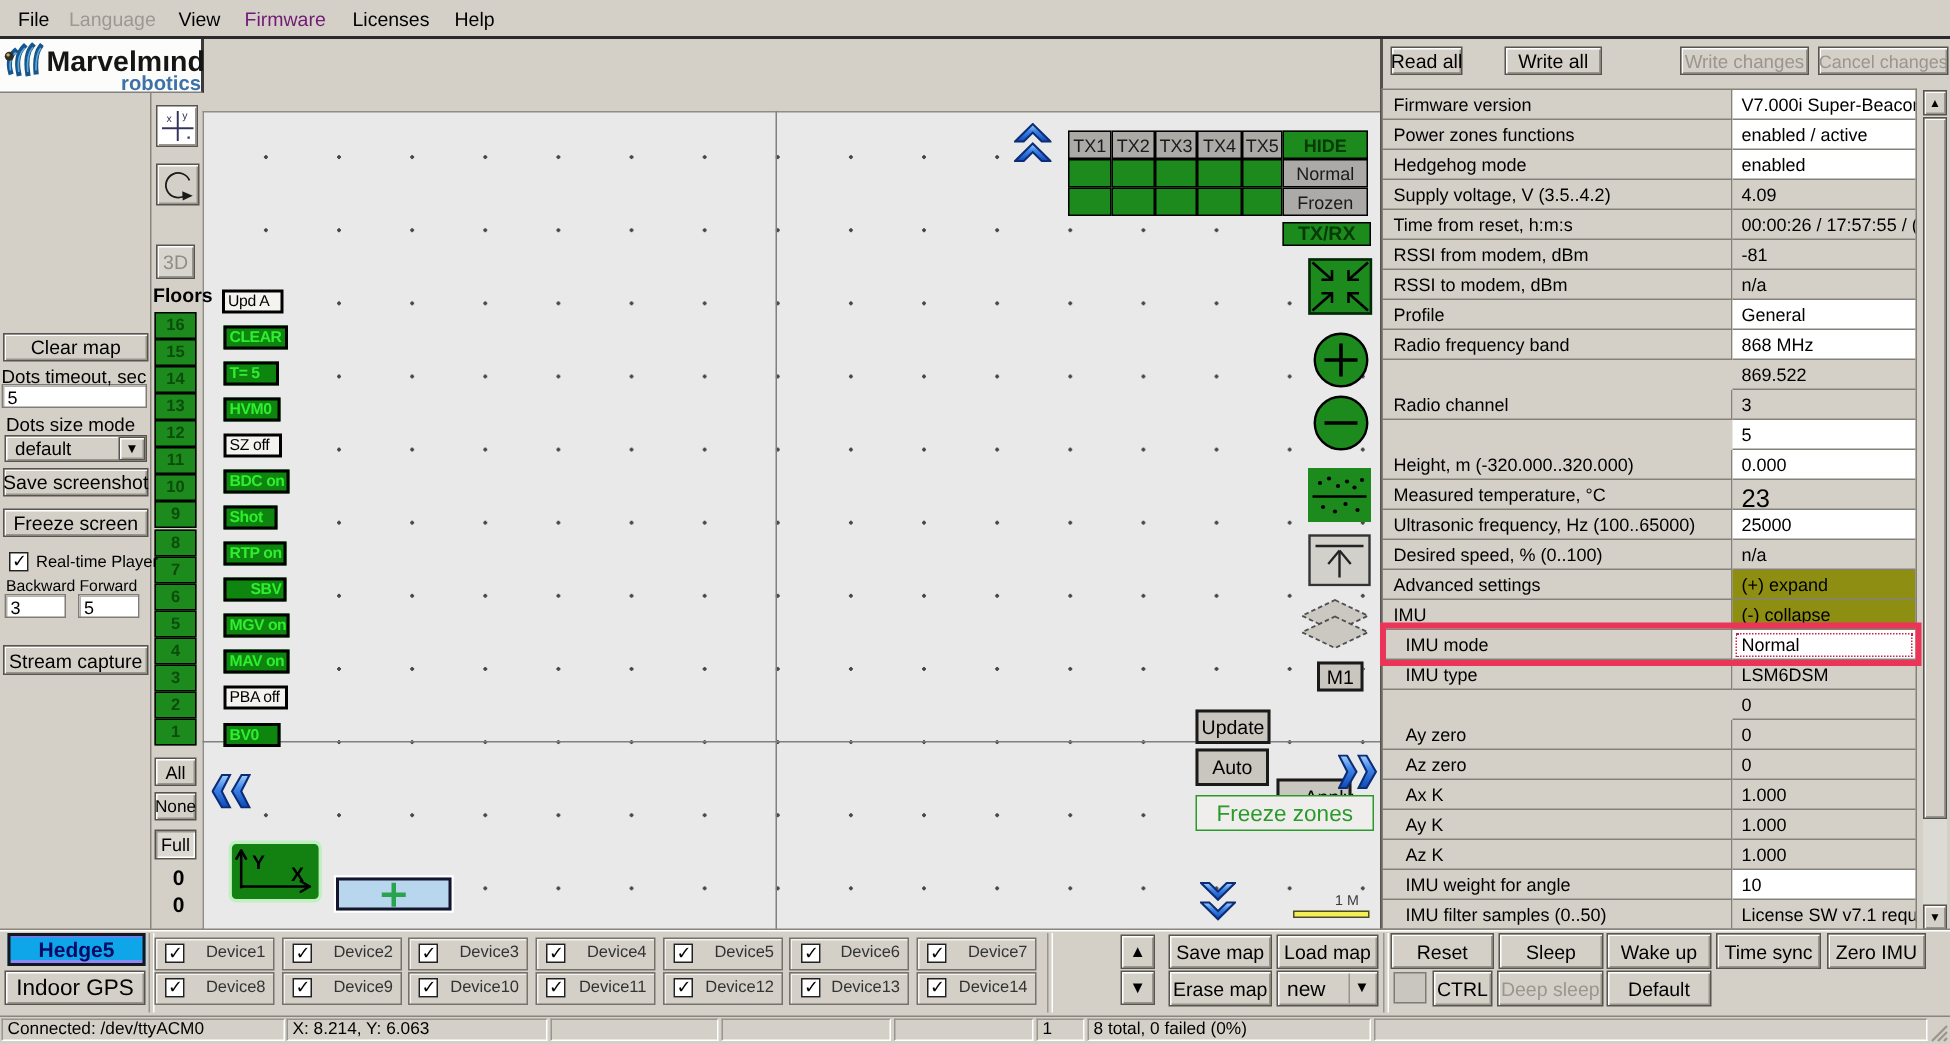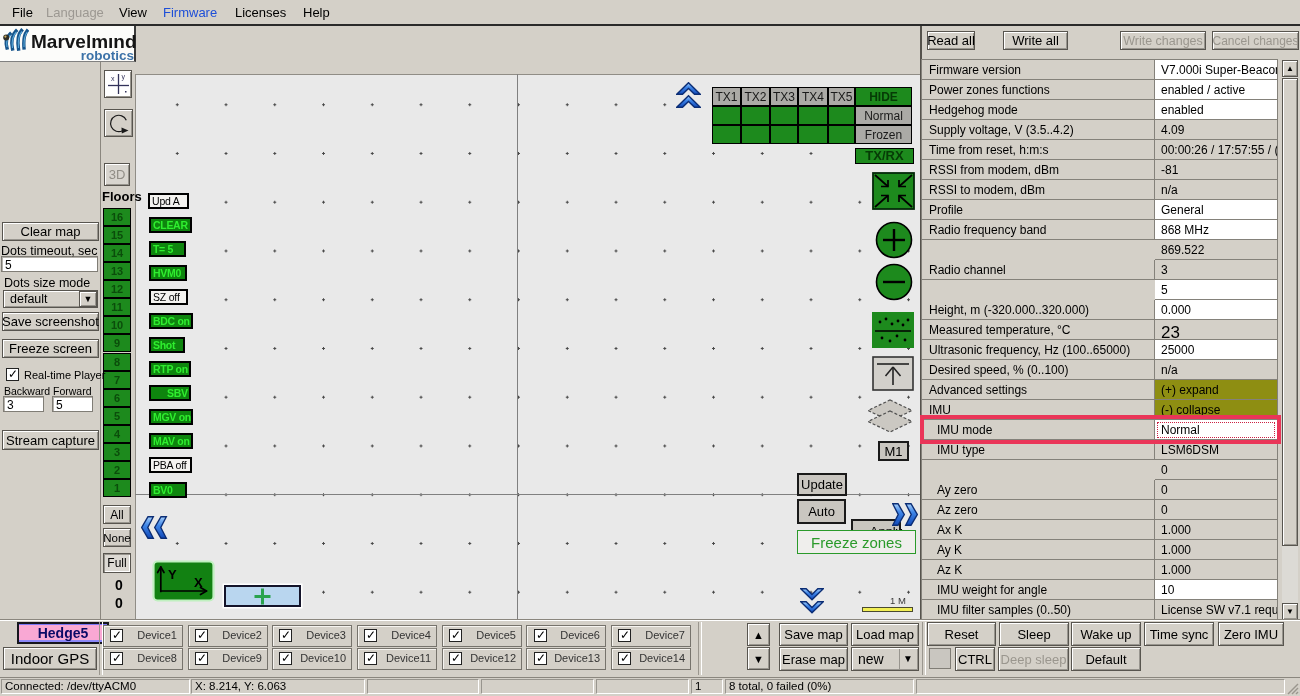--- a/index.html
+++ b/index.html
@@ -15,21 +15,21 @@
 .chk{position:absolute;width:13px;height:13px;background:#fff;border:1px solid #222;box-sizing:border-box;}
 .chk:after{content:"\2713";position:absolute;left:1px;top:-2px;font-size:12px;color:#000;}
 .groove{position:absolute;width:2px;border-left:1px solid #9a968e;border-right:1px solid #fff;}
 </style></head><body>
 <div id="root">
 
 <div class="abs" style="left:0;top:0;width:1300px;height:24px;background:#d4d0c8;border-bottom:2px solid #2a2a2a;"></div>
 <div class="lbl" style="left:12px;top:5px;font-size:13px;color:#000;">File</div>
 <div class="lbl" style="left:46px;top:5px;font-size:13px;color:#9c9892;">Language</div>
 <div class="lbl" style="left:119px;top:5px;font-size:13px;color:#000;">View</div>
-<div class="lbl" style="left:163px;top:5px;font-size:13px;color:#1d4ed8;">Firmware</div>
+<div class="lbl" style="left:163px;top:5px;font-size:13px;color:#701a75;">Firmware</div>
 <div class="lbl" style="left:235px;top:5px;font-size:13px;color:#000;">Licenses</div>
 <div class="lbl" style="left:303px;top:5px;font-size:13px;color:#000;">Help</div>
 <div class="abs" style="left:0;top:26px;width:136px;height:36px;background:#fcfcfa;border-right:2px solid #3a3a3a;border-bottom:1px solid #808080;box-sizing:border-box;"></div>
 <svg class="abs" style="left:2px;top:27px;" width="27" height="25" viewBox="0 0 27 25">
 <g fill="none" stroke="#17558c" stroke-width="3.4" stroke-linecap="square">
 <path d="M5,21 Q2.5,12 8,7"></path>
 <path d="M10.5,22 Q8,10 14,4"></path>
 <path d="M16.5,22 Q14.5,9 19.5,3.5"></path>
 <path d="M22,21 Q21,9 25,4"></path>
 </g>
@@ -463,21 +463,21 @@
 <div class="abs" style="left:920px;top:415px;width:361px;height:29px;border:4px solid #ea3558;box-sizing:border-box;z-index:30;"></div>
 <div class="abs" style="left:1282px;top:60px;width:16px;height:560px;background:#dcdad5;"></div>
 <div class="btn" style="left:1282px;top:60px;width:16px;height:17px;">
       <span style="font-size:8px;">▲</span>
     </div>
 <div class="btn" style="left:1282px;top:603px;width:16px;height:17px;">
       <span style="font-size:8px;">▼</span>
     </div>
 <div class="btn" style="left:1282px;top:78px;width:16px;height:468px;"></div>
 <div class="abs" style="left:0;top:620px;width:1300px;height:57px;background:#d4d0c8;border-top:1px solid #fff;box-shadow:0 -1px 0 #8a867e;"></div>
-<div class="abs" style="left:17px;top:622px;width:92px;height:22px;background:#f9a8d4;border:2px solid #16161e;box-sizing:border-box;box-shadow:inset 0 -2px 0 #8c88f8,inset 0 1px 0 #7a76f4;display:flex;align-items:center;justify-content:center;font-size:14px;font-weight:bold;color:#0a0a66;">Hedge5</div>
+<div class="abs" style="left:5px;top:622px;width:92px;height:22px;background:#0ea5e9;border:2px solid #16161e;box-sizing:border-box;box-shadow:inset 0 -2px 0 #8c88f8,inset 0 1px 0 #7a76f4;display:flex;align-items:center;justify-content:center;font-size:14px;font-weight:bold;color:#0a0a66;">Hedge5</div>
 <div class="btn" style="left:3px;top:647px;width:94px;height:23px;font-size:15px;">Indoor GPS</div>
 <div class="groove" style="left:99px;top:622px;height:53px;"></div>
 <div class="abs" style="left:103px;top:624.6px;width:80px;height:22px;background:#d4d0c8;border:1px solid #76736c;box-sizing:border-box;box-shadow:inset 1px 1px 0 #f6f4f0;"></div>
 <div class="chk" style="left:110px;top:628.6px;"></div>
 <div class="lbl" style="left:103px;top:628.6px;width:74px;text-align:right;font-size:11px;color:#333;">Device1</div>
 <div class="abs" style="left:188px;top:624.6px;width:80px;height:22px;background:#d4d0c8;border:1px solid #76736c;box-sizing:border-box;box-shadow:inset 1px 1px 0 #f6f4f0;"></div>
 <div class="chk" style="left:195px;top:628.6px;"></div>
 <div class="lbl" style="left:188px;top:628.6px;width:74px;text-align:right;font-size:11px;color:#333;">Device2</div>
 <div class="abs" style="left:272px;top:624.6px;width:80px;height:22px;background:#d4d0c8;border:1px solid #76736c;box-sizing:border-box;box-shadow:inset 1px 1px 0 #f6f4f0;"></div>
 <div class="chk" style="left:279px;top:628.6px;"></div>

